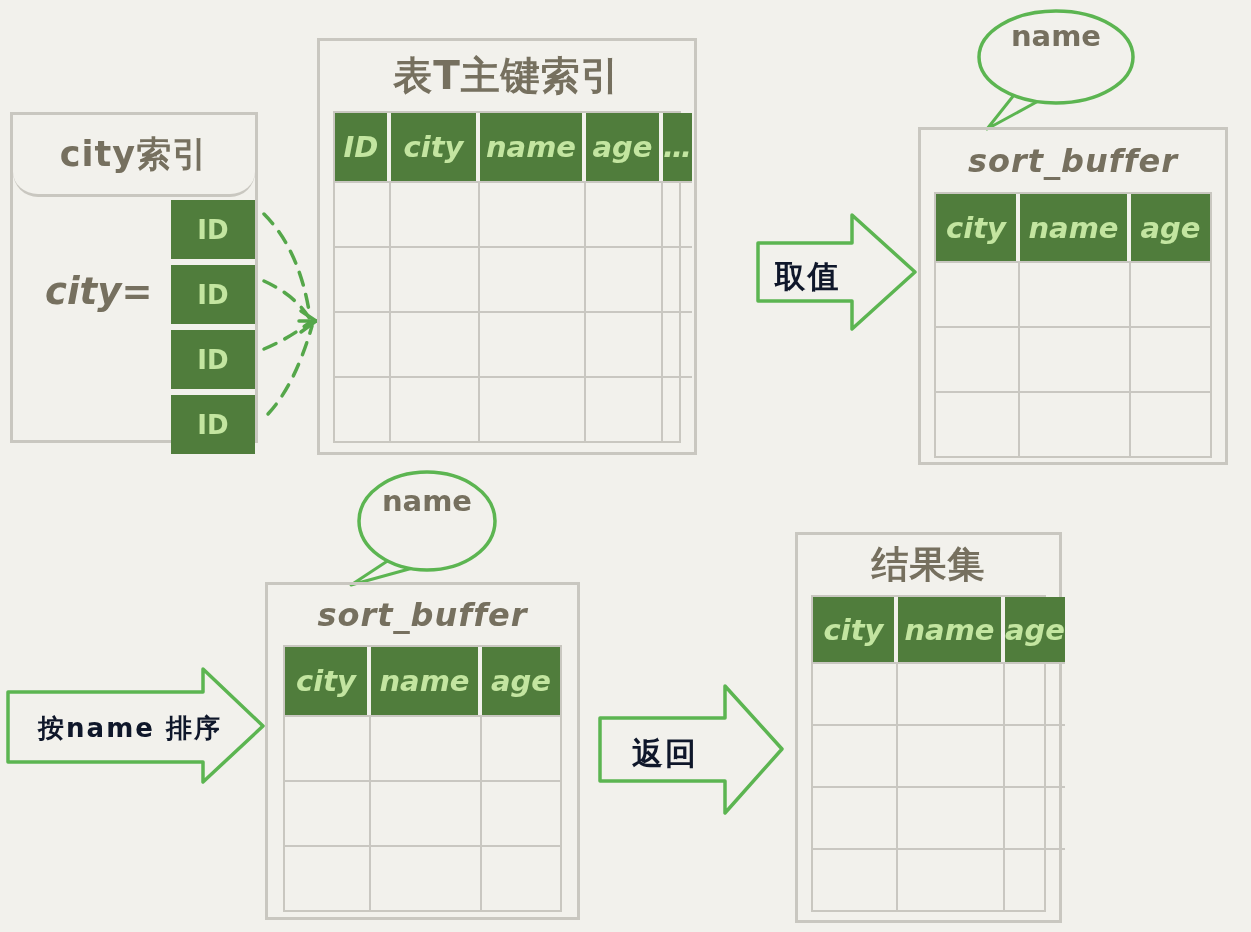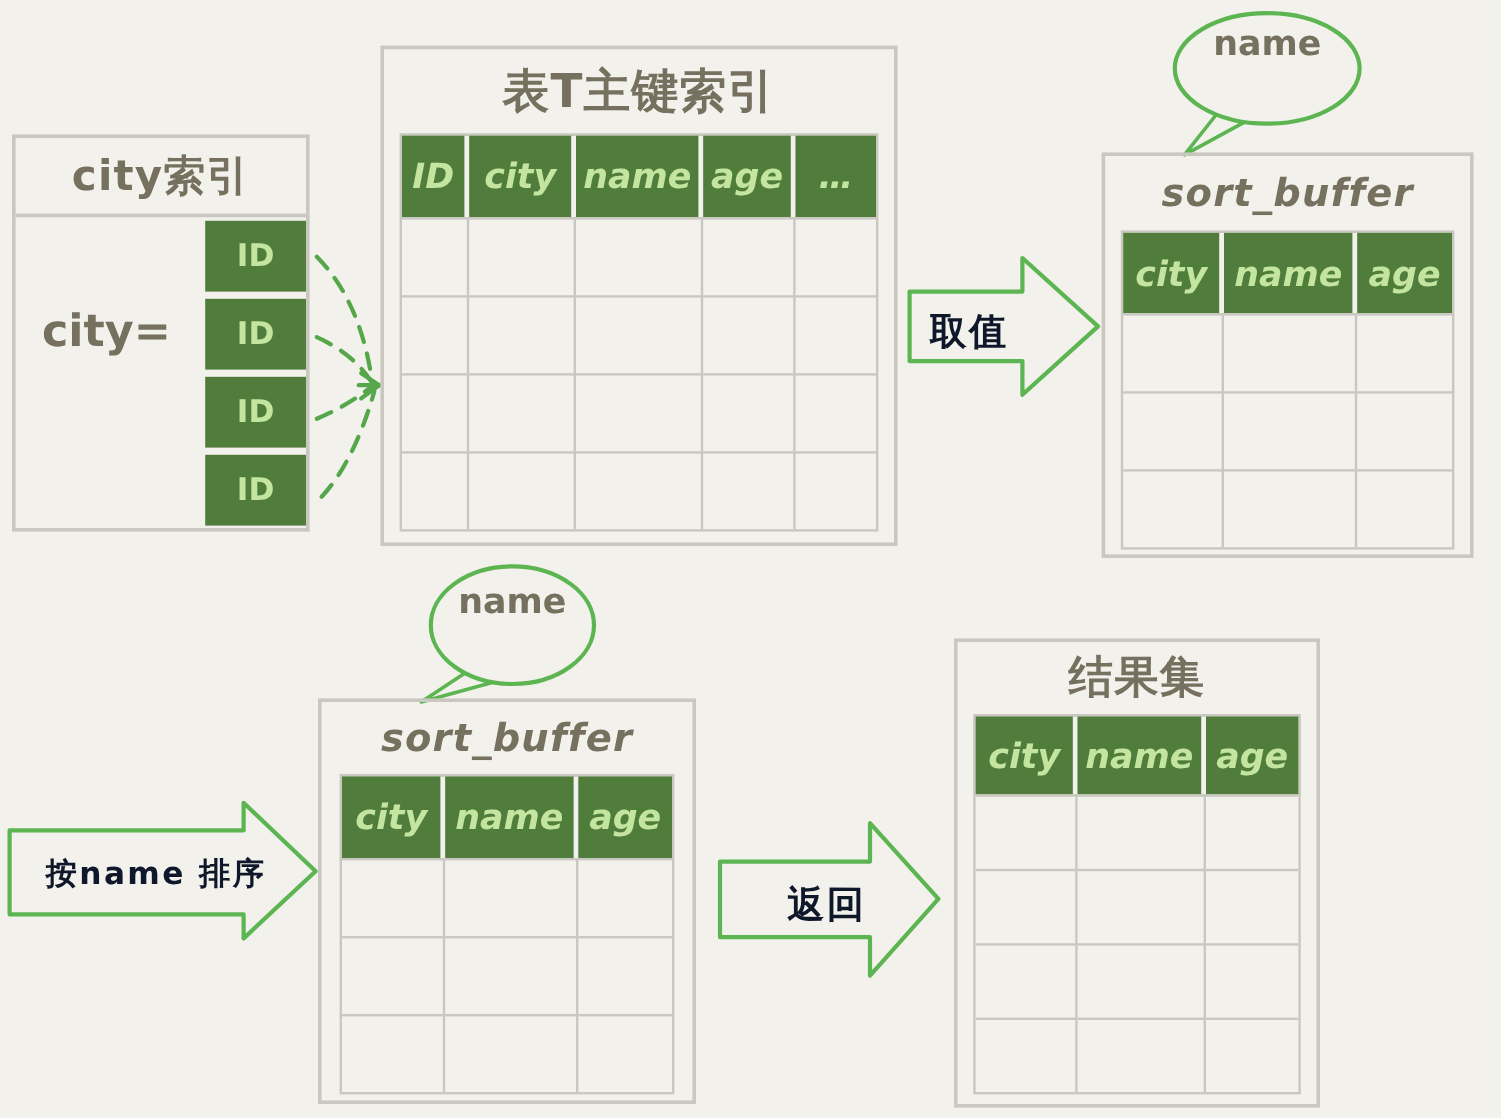--- a/index.html
+++ b/index.html
@@ -26,40 +26,41 @@
     font-size:29px; font-weight:bold; font-style:italic;
     border-right:4px solid #f2f1ec;
   }
   .hcell.last { border-right:none; }
   .bcell { border-top:2.5px solid #c9c7c1; border-right:2.5px solid #c9c7c1; }
   .bcell.rowend { border-right:none; }
 
   
   #city-index { left:10px; top:112px; width:248px; height:331px; }
   #city-index .hd {
-    height:66px; border-bottom:3px solid #c9c7c0;
+    height:82px; border-bottom:3px solid #c9c7c0;
     font-size:35px;
+    border-radius:25px;
   }
   #city-index .body { position:relative; height:256px; }
   .cond-label {
-    position:absolute; left:22px; top:62px;
-    font-size:37px; line-height:66px; font-weight:bold; 
+    position:absolute; left:32px; top:62px;
+    font-size:37px; line-height:66px; font-weight:bold; font-style:italic;
   }
   .id-stack {
     position:absolute; top:3px; right:0; width:84px;
     display:flex; flex-direction:column; gap:6px;
   }
   .id-cell {
     height:59px; background:#507d3c; color:#c3e5a0;
     display:flex; align-items:center; justify-content:center;
     font-size:26px; font-weight:bold;
   }
 
   
-  #pk-table { left:317px; top:38px; width:431px; height:417px; }
+  #pk-table { left:317px; top:38px; width:380px; height:417px; }
   #pk-table .tbl-title { height:70px; font-size:39px; }
   #pk-grid {
     margin:0 13px;
     grid-template-columns:56px 89px 106px 77px 1fr;
     grid-template-rows:68px repeat(4, 65px);
   }
 
   
   #sb-top { left:918px; top:127px; width:310px; height:338px; }
   #sb-top .tbl-title { height:62px; font-size:32px; font-style:italic; }
@@ -72,21 +73,21 @@
   
   #sb-bottom { left:265px; top:582px; width:315px; height:338px; }
   #sb-bottom .tbl-title { height:60px; font-size:32px; font-style:italic; }
   #sb-bottom-grid {
     margin:0 15px;
     grid-template-columns:86px 111px 1fr;
     grid-template-rows:68px repeat(3, 65px);
   }
 
   
-  #result-set { left:795px; top:532px; width:305px; height:391px; }
+  #result-set { left:795px; top:532px; width:267px; height:391px; }
   #result-set .tbl-title { height:60px; font-size:37px; }
   #result-grid {
     margin:0 13px;
     grid-template-columns:85px 107px 1fr;
     grid-template-rows:65px repeat(4, 62px);
   }
 
   
   .arrow-label {
     position:absolute; text-align:center;
@@ -231,21 +232,21 @@
       <div class="bcell"></div>
       <div class="bcell"></div>
       <div class="bcell rowend"></div>
     </div>
 </div>
 
 <div class="arrow-label" style="left:760px; top:256px; width:95px;">取值</div>
 
 <div class="arrow-label" style="left:14px; top:711px; width:232px; font-size:26px;">按name 排序</div>
 
-<div class="arrow-label" style="left:629px; top:733px; width:120px;">返回</div>
+<div class="arrow-label" style="left:605px; top:733px; width:120px;">返回</div>
 
 <div class="bubble-label" style="left:980px; top:16px; width:152px;">
   <div>name</div>
 </div>
 
 <div class="bubble-label" style="left:360px; top:481px; width:134px;">
   <div>name</div>
 </div>
 
 </body></html>

